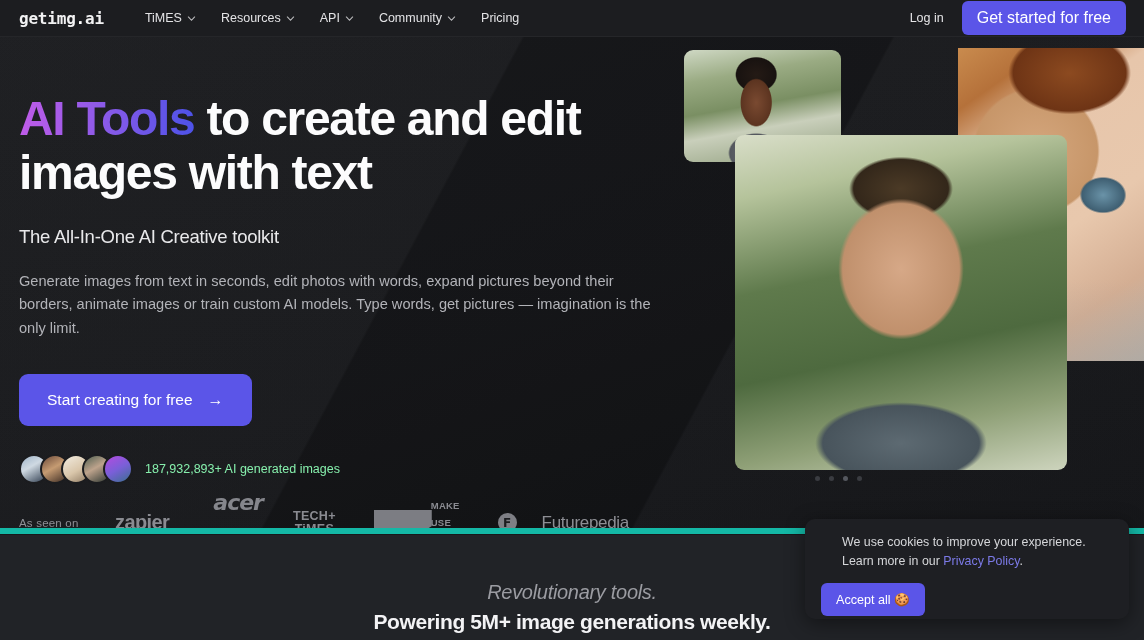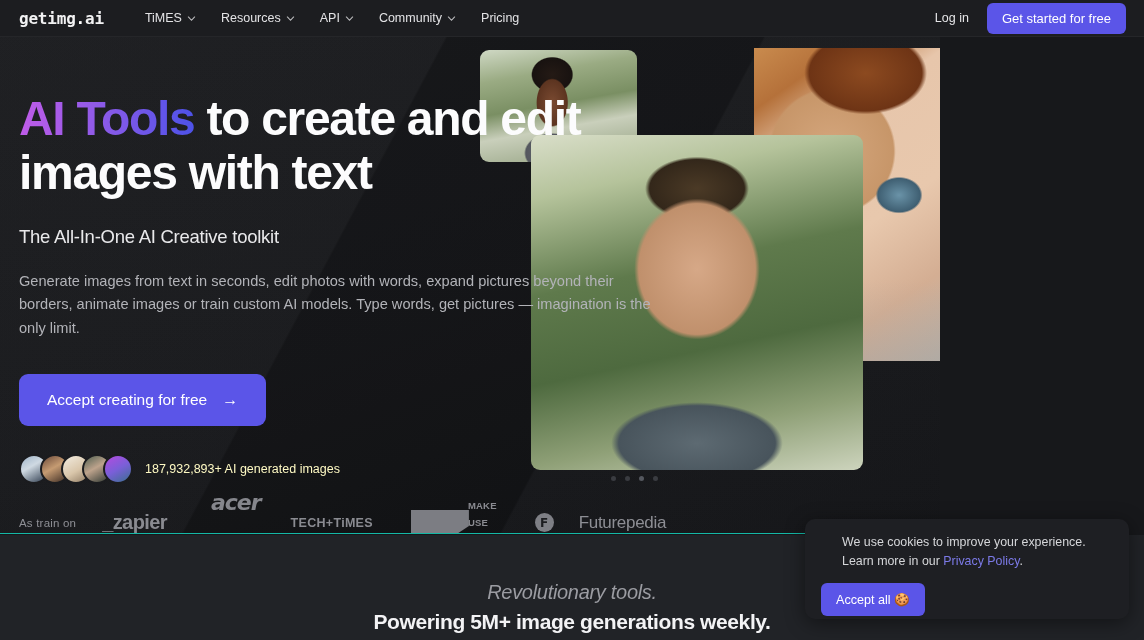--- a/index.html
+++ b/index.html
@@ -6,24 +6,24 @@
   html, body {
     width:1144px; height:640px;
     background:#17181b;
     font-family:"Liberation Sans", sans-serif;
     overflow:hidden;
   }
   .page { position:relative; width:1144px; height:640px; }
 
   
   .hero {
-    position:absolute; left:0; top:0; width:940px; height:534px;
+    position:absolute; left:0; top:0; width:1144px; height:534px;
     background:#1b1c1f;
     overflow:hidden;
-    border-bottom:1px solid #14b8a6;
+    border-bottom:6px solid #14b8a6;
   }
   .hero-bg-diag {
     position:absolute; inset:0;
     background:
       linear-gradient(118deg, rgba(255,255,255,0.012) 0%, rgba(255,255,255,0.012) 38%, rgba(0,0,0,0.18) 38.2%, rgba(0,0,0,0.18) 64%, rgba(255,255,255,0.01) 64.2%),
       linear-gradient(160deg,#1d1e21 0%,#191a1d 55%,#131417 100%);
     pointer-events:none;
   }
 
   
@@ -47,21 +47,21 @@
     padding:6px 11px;
     font-size:12.5px; color:#e3e3e5;
     cursor:pointer; border-radius:5px;
     white-space:nowrap;
   }
   .chev { width:9px; height:9px; display:block; opacity:.85; }
   .nav-right { margin-left:auto; display:flex; align-items:center; gap:9px; margin-right:18px; }
   .login-link { font-size:12.5px; color:#e6e6e8; cursor:pointer; padding:6px 9px; }
   .cta-nav {
     background:#5b55e8; color:#fff;
-    font-size:13px; font-weight:500;
+    font-size:16px; font-weight:500;
     padding:8px 15px; border-radius:6px;
     border:none; cursor:pointer;
     font-family:"Liberation Sans", sans-serif;
     white-space:nowrap;
   }
 
   
   .hero-left { position:absolute; left:19px; top:92px; width:660px; z-index:10; }
   .headline {
     font-size:48px; line-height:1.12; font-weight:700;
@@ -100,35 +100,35 @@
     border:2px solid #1b1c1f;
     margin-left:-9px; overflow:hidden; position:relative;
     background:#555;
   }
   .avatar:first-child { margin-left:0; }
   .a1 { background:linear-gradient(150deg,#9fb4c9 0%,#cfd9e2 40%,#2c3a4c 100%); }
   .a2 { background:linear-gradient(150deg,#6b4a3a 0%,#c59b72 45%,#3a2a22 100%); }
   .a3 { background:linear-gradient(150deg,#f2ece0 0%,#d9c6aa 55%,#8e7a62 100%); }
   .a4 { background:linear-gradient(150deg,#4f5f50 0%,#bda38c 45%,#2b3530 100%); }
   .a5 { background:linear-gradient(150deg,#b44be0 0%,#7a5fd8 50%,#3a6f8f 100%); }
-  .social-count { font-size:12.5px; color:#fef9c3; }
+  .social-count { font-size:12.5px; color:#86efac; }
 
   
   .logo-strip {
     position:absolute; left:19px; top:493px;
     display:flex; align-items:center; gap:0; z-index:10;
   }
   .seen-on { font-size:11.5px; color:#8e8f95; letter-spacing:.2px; margin-right:26px; }
   .brand { color:#7e7f85; display:flex; align-items:center; margin-right:0; }
   .b-zapier { font-size:20px; font-weight:700; letter-spacing:-0.6px; color:#8a8b91; }
   .b-acer { display:flex; flex-direction:column; align-items:center; color:#85868c; }
   .b-acer .main { font-size:22px; font-weight:600; font-style:italic; letter-spacing:-1px; line-height:.95;
     font-family:"DejaVu Sans", sans-serif; }
   .b-acer .sub { font-size:7px; font-style:italic; letter-spacing:1px; margin-top:1px; opacity:.85; }
-  .b-tt { display:flex; line-height:1.03; color:#8a8b91; font-weight:700; font-size:12.5px; letter-spacing:.3px;text-align:center; }
+  .b-tt { display:flex; flex-direction:column; line-height:1.03; color:#8a8b91; font-weight:700; font-size:12.5px; letter-spacing:.3px;text-align:center; }
   .b-muo { display:flex; align-items:center; gap:0; }
   .b-muo .slab {
     width:58px; height:26px; background:#7c7d83;
     clip-path:polygon(0 0, 100% 0, 100% 62%, 74% 100%, 0 100%);
   }
   .b-muo .muo-words { display:flex; flex-direction:column; line-height:1.0; color:#8a8b91;
     font-weight:700; font-size:9.5px; letter-spacing:.2px; margin-left:-1px;gap:8px; }
   .b-fp { display:flex; align-items:center; gap:8px; }
   .fp-circle {
     width:19px; height:19px; border-radius:50%; background:#7e7f85;
@@ -228,37 +228,37 @@
         <span class="dot-i active"></span>
         <span class="dot-i"></span>
       </div>
     </div>
 
     <div class="hero-left">
       <h1 class="headline"><span class="grad-text">AI Tools</span><span> to create and edit images with text</span></h1>
       <div class="subhead">The All-In-One AI Creative toolkit</div>
       <p class="lede">Generate images from text in seconds, edit photos with words, expand pictures beyond their borders, animate images or train custom AI models. Type words, get pictures — imagination is the only limit.</p>
       <button class="cta-main">
-        <span>Accept creating for free</span>
+        <span>Start creating for free</span>
         <span class="arr">→</span>
       </button>
       <div class="social">
         <div class="avatars">
           <div class="avatar a1"></div>
           <div class="avatar a2"></div>
           <div class="avatar a3"></div>
           <div class="avatar a4"></div>
           <div class="avatar a5"></div>
         </div>
         <span class="social-count">187,932,893+ AI generated images</span>
       </div>
     </div>
 
     <div class="logo-strip">
-      <span class="seen-on">As train on</span>
+      <span class="seen-on">As seen on</span>
       <span class="brand b-zapier" style="margin-right:44px;">_zapier</span>
       <span class="brand b-acer" style="margin-right:30px;gap:31px;">
         <span class="main">acer</span>
         <span class="sub">corner</span>
       </span>
       <span class="brand b-tt" style="margin-right:38px;">
         <span>TECH+</span>
         <span>TiMES</span>
       </span>
       <span class="brand b-muo" style="margin-right:38px;">

